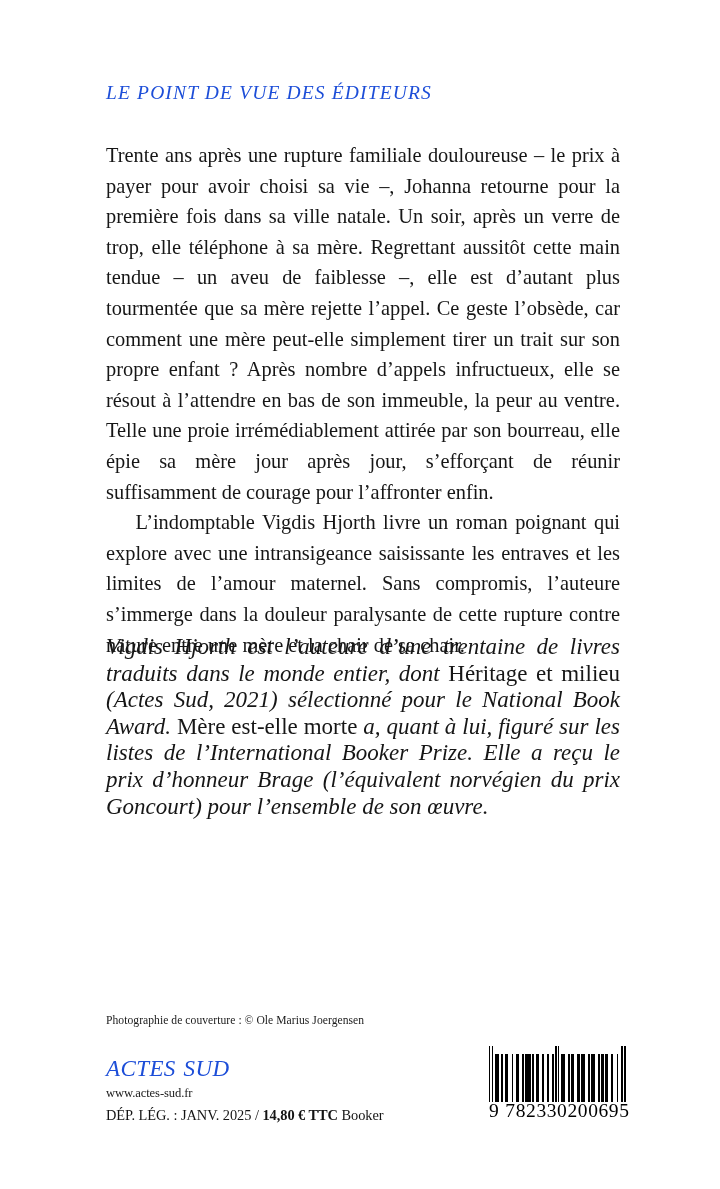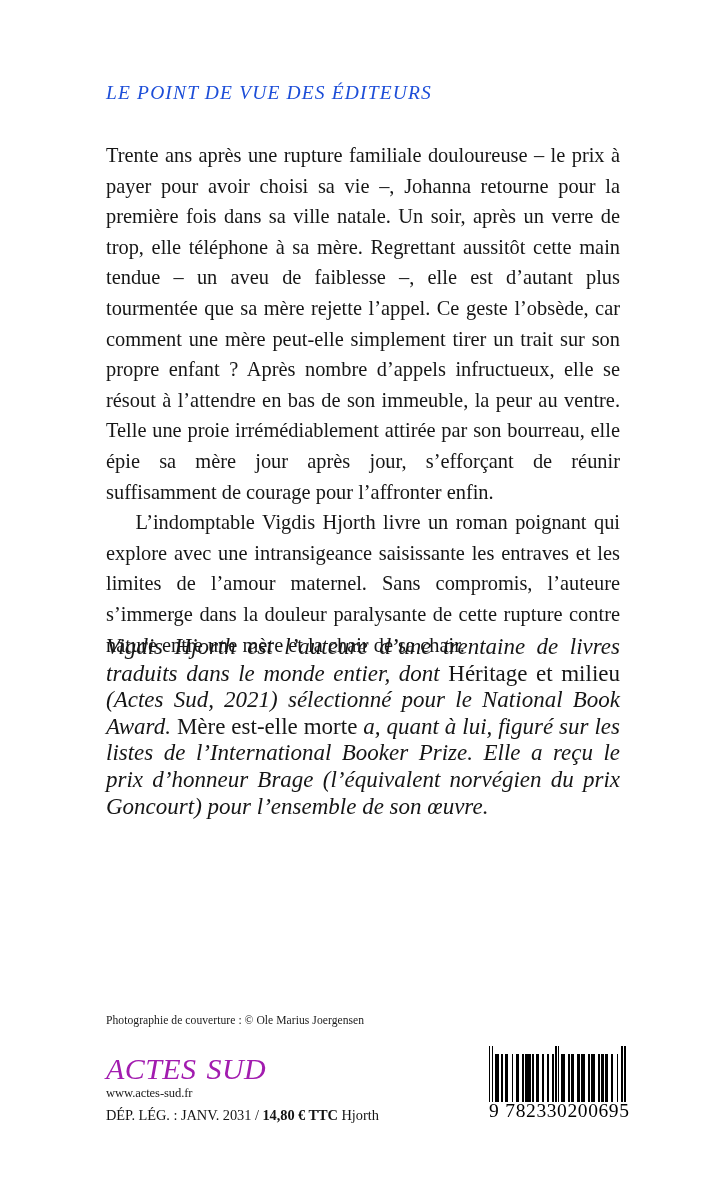--- a/index.html
+++ b/index.html
@@ -87,24 +87,24 @@
   }
 
   .imprint {
     position: absolute;
     left: 106px;
     top: 1053px;
     width: 330px;
   }
   .imprint-logo {
     font-style: italic;
-    font-size: 30px;
+    font-size: 23px;
     line-height: 31px;
     letter-spacing: 0.4px;
-    color: #a21caf;
+    color: #1d4ed8;
     white-space: nowrap;
   }
   .imprint-logo .gap { display: inline-block; width: 0.34em; }
   .imprint-url {
     font-size: 12.6px;
     line-height: 17px;
     margin-top: 1px;
     letter-spacing: -0.1px;
     color: #1a1a1a;
     white-space: nowrap;
@@ -182,21 +182,21 @@
     <p><span>Vigdis Hjorth est l’auteure d’une trentaine de livres traduits dans le monde entier, dont </span><span class="roman">Héritage et milieu</span><span> (Actes Sud, 2021) sélectionné pour le National Book Award. </span><span class="roman">Mère est-elle morte</span><span> a, quant à lui, figuré sur les listes de l’International Booker Prize. Elle a reçu le prix d’honneur Brage (l’équivalent norvégien du prix Goncourt) pour l’ensemble de son œuvre.</span></p>
   </div>
 
   <div class="col credit">Photographie de couverture : © Ole Marius Joergensen</div>
 
   <div class="imprint">
     <div class="imprint-logo"><span>ACTES</span><span class="gap"></span><span>SUD</span></div>
     <div class="imprint-url">www.actes-sud.fr</div>
   </div>
 
-  <div class="legal"><span>DÉP. LÉG. : JANV. 2031 / </span><span class="price">14,80 € TTC</span><span> Hjorth</span></div>
+  <div class="legal"><span>DÉP. LÉG. : JANV. 2025 / </span><span class="price">14,80 € TTC</span><span> Booker</span></div>
 
   <div class="barcode-block">
     <div class="barcode-bars">
         <i class="guard" style="width: 1.45263px;"></i>
         <i class="sp" style="width: 1.45263px;"></i>
         <i class="guard" style="width: 1.45263px;"></i>
         <i class="sp" style="width: 1.45263px;"></i>
         <i class="short" style="width: 1.45263px;"></i>
         <i class="short" style="width: 1.45263px;"></i>
         <i class="short" style="width: 1.45263px;"></i>

